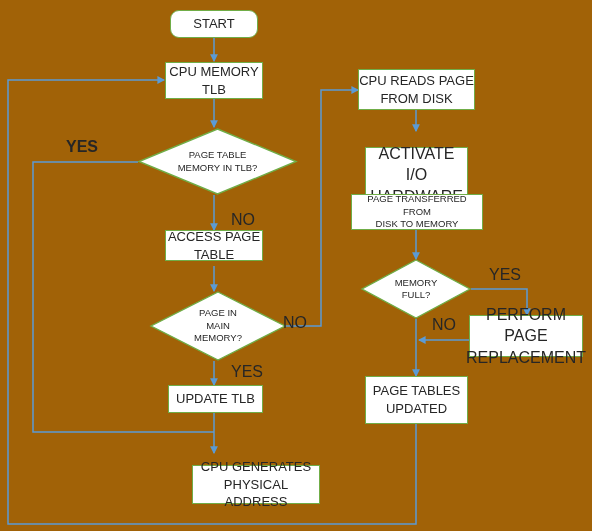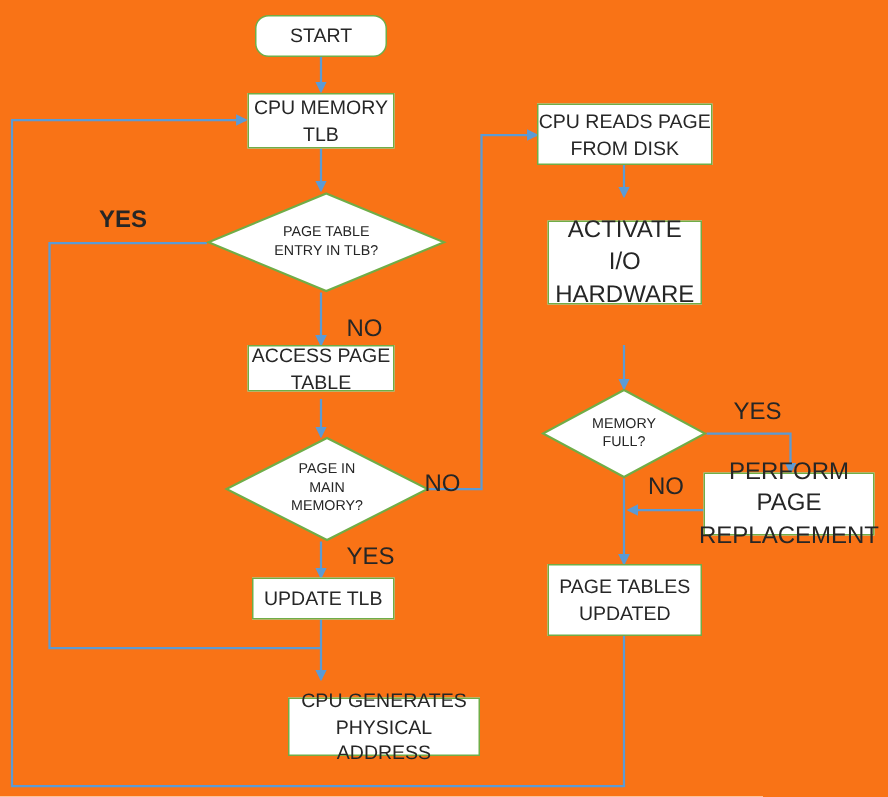--- a/index.html
+++ b/index.html
@@ -4,21 +4,21 @@
 <style>
   html, body {
     margin: 0;
     padding: 0;
     background: #ffffff;
   }
   #canvas {
     position: relative;
     width: 592px;
     height: 531px;
-    background: #f97316;
+    background: #a16207;
     font-family: "Liberation Sans", sans-serif;
     overflow: hidden;
   }
   .node {
     position: absolute;
     box-sizing: border-box;
     display: flex;
     align-items: center;
     justify-content: center;
     text-align: center;
@@ -127,21 +127,21 @@
   <div class="node terminator fs13" style="left:170px; top:10px; width:88px; height:28px;">START</div>
 
   <div class="node box fs13" style="left:165px; top:62px; width:98px; height:37px;">CPU MEMORY
 TLB</div>
 
   <div class="diamond-wrap" style="left:138px; top:128px; width:159px; height:67px;">
     <svg width="159" height="67" viewBox="0 0 159 67" xmlns="http://www.w3.org/2000/svg">
       <polygon points="79.5,1 158,33.5 79.5,66 1,33.5" fill="#ffffff" stroke="#70AD47" stroke-width="1.4"></polygon>
     </svg>
     <div class="diamond-label fs10">PAGE TABLE
-ENTRY IN TLB?</div>
+MEMORY IN TLB?</div>
   </div>
 
   <div class="node box fs13" style="left:165px; top:230px; width:98px; height:31px;">ACCESS PAGE
 TABLE</div>
 
   <div class="diamond-wrap" style="left:150px; top:291px; width:136px; height:70px;">
     <svg width="136" height="70" viewBox="0 0 136 70" xmlns="http://www.w3.org/2000/svg">
       <polygon points="68,1 135,35 68,69 1,35" fill="#ffffff" stroke="#70AD47" stroke-width="1.4"></polygon>
     </svg>
     <div class="diamond-label fs10">PAGE IN
@@ -153,20 +153,22 @@
 
   <div class="node box fs13" style="left:192px; top:453px; width:128px; height:39px;margin-top:12px;">CPU GENERATES
 PHYSICAL ADDRESS</div>
 
   <div class="node box fs13" style="left:358px; top:69px; width:117px; height:41px;">CPU READS PAGE
 FROM DISK</div>
 
   <div class="node box fs12" style="left:365px; top:147px; width:103px; height:56px;">ACTIVATE I/O
 HARDWARE</div>
 
+  <div class="node box fs10" style="left:351px; top:194px; width:132px; height:36px;">PAGE TRANSFERRED FROM
+DISK TO MEMORY</div>
 
   <div class="diamond-wrap" style="left:361px; top:259px; width:110px; height:60px;">
     <svg width="110" height="60" viewBox="0 0 110 60" xmlns="http://www.w3.org/2000/svg">
       <polygon points="55,1 109,30 55,59 1,30" fill="#ffffff" stroke="#70AD47" stroke-width="1.4"></polygon>
     </svg>
     <div class="diamond-label fs10">MEMORY
 FULL?</div>
   </div>
 
   <div class="node box fs13" style="left:365px; top:376px; width:103px; height:48px;">PAGE TABLES

